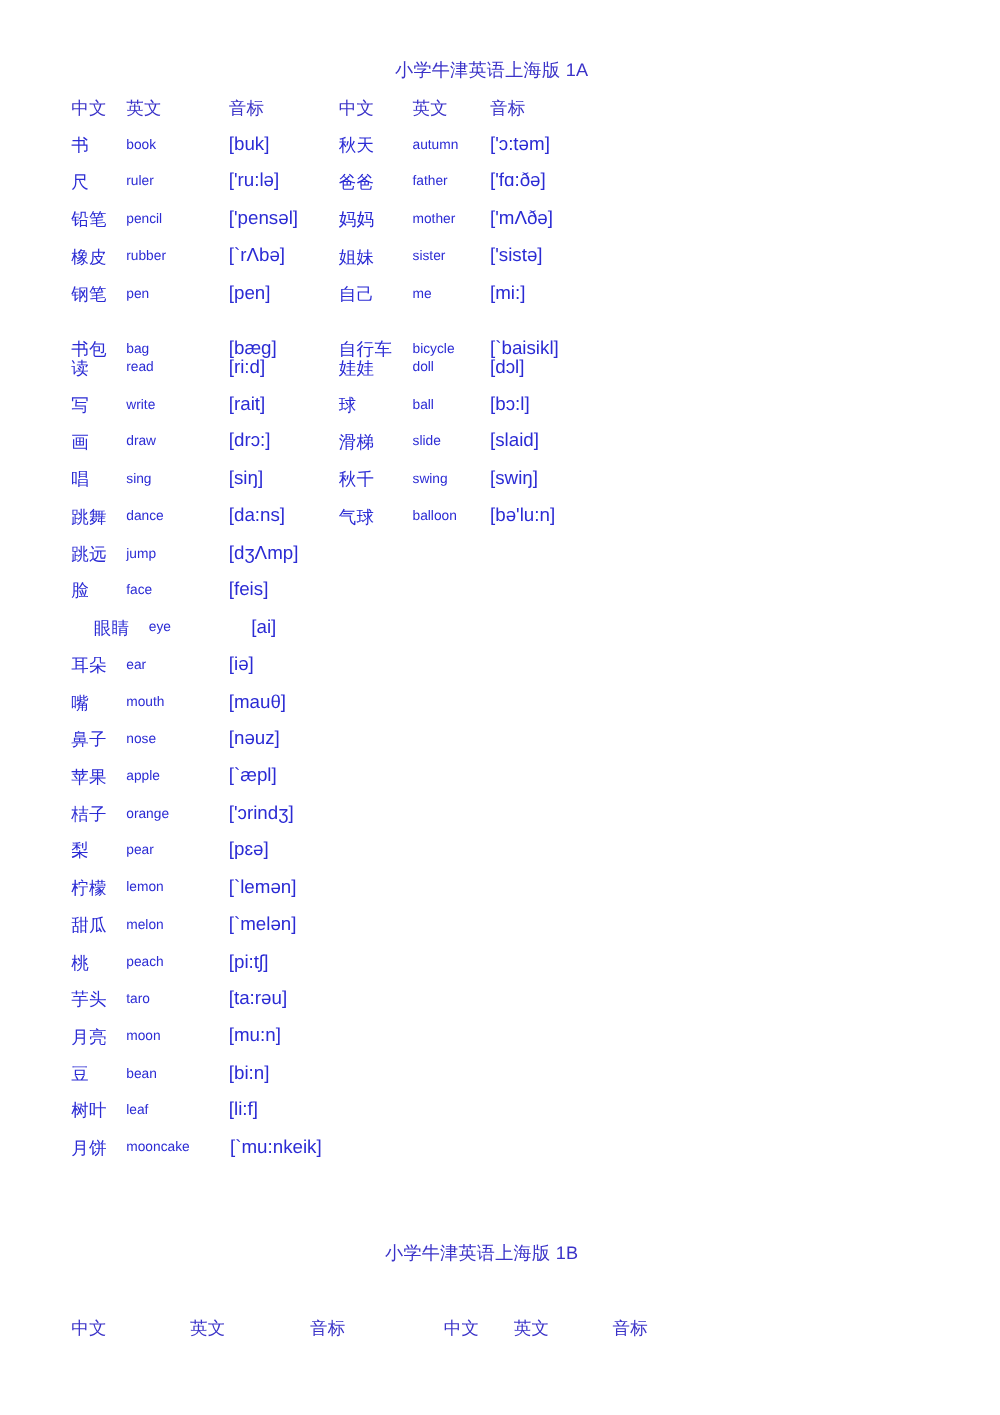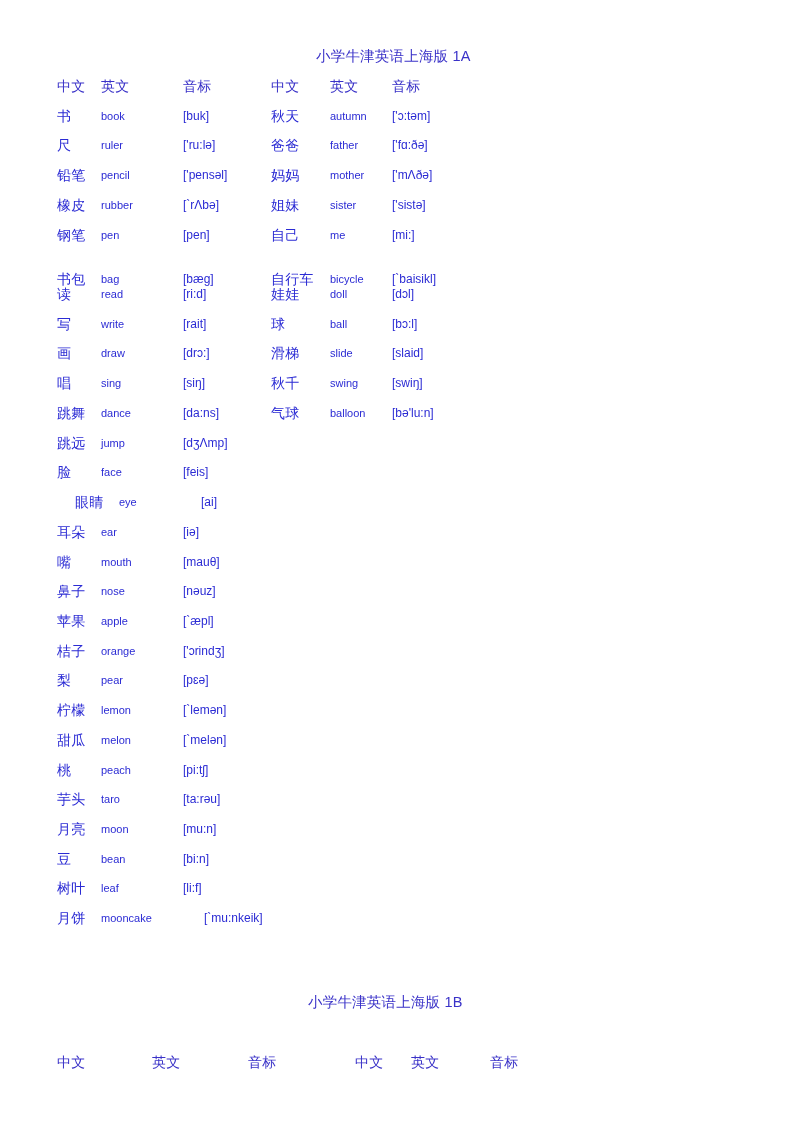--- a/index.html
+++ b/index.html
@@ -48,21 +48,21 @@
   }
   .cell {
     position: absolute;
     font-size: 14.5px;
     color: #2b2bd4;
     white-space: nowrap;
     line-height: 20px;
   }
   .cell.cn { font-size: 14px; letter-spacing: 0.3px; text-align: center; }
   .cell.en { font-size: 11px; }
-  .cell.ph { font-size: 12px; }
+  .cell.ph { font-size: 15px; }
 
   
   .c-cn1 { left: 57px; }
   .c-en1 { left: 101px; }
   .c-ph1 { left: 183px; }
   .c-cn2 { left: 271px; }
   .c-en2 { left: 330px; }
   .c-ph2 { left: 392px; }
 
   
@@ -269,21 +269,21 @@
         <span class="cell ph c-ph1">[bi:n]</span>
       </div>
       <div class="vrow" style="top: 878.44px;">
         <span class="cell cn c-cn1">树叶</span>
         <span class="cell en c-en1">leaf</span>
         <span class="cell ph c-ph1">[li:f]</span>
       </div>
       <div class="vrow" style="top: 908.16px;">
         <span class="cell cn c-cn1">月饼</span>
         <span class="cell en c-en1">mooncake</span>
-        <span class="cell ph c-ph1" style="left: 204px;">[`mu:nkeik]</span>
+        <span class="cell ph c-ph1" style="left: 184px;">[`mu:nkeik]</span>
       </div>
     </div>
 
   <div class="section-title title-1b">小学牛津英语上海版 1B</div>
 
   <div class="hdr-1b">
     <span class="cell cn b-cn1">中文</span>
     <span class="cell cn b-en1">英文</span>
     <span class="cell cn b-ph1">音标</span>
     <span class="cell cn b-cn2">中文</span>

